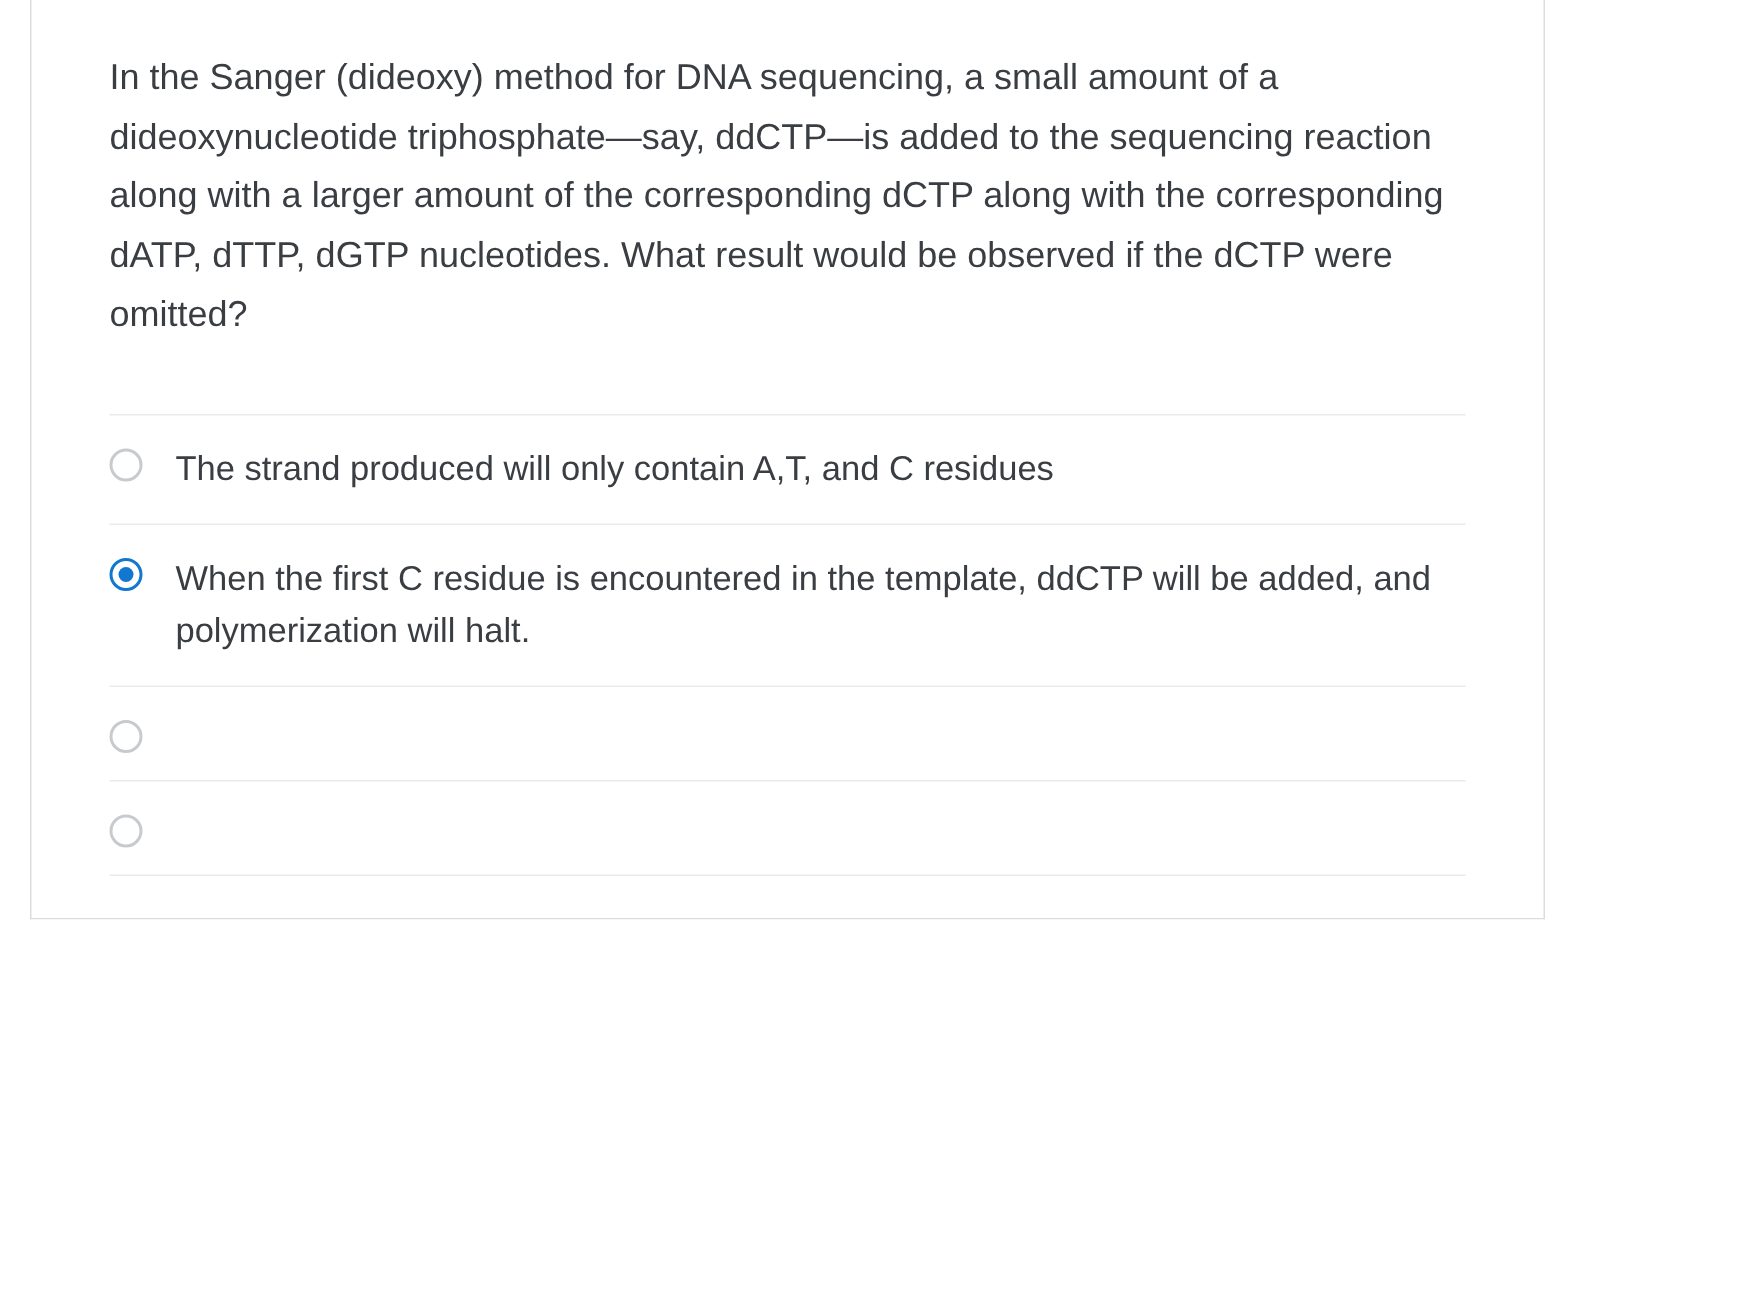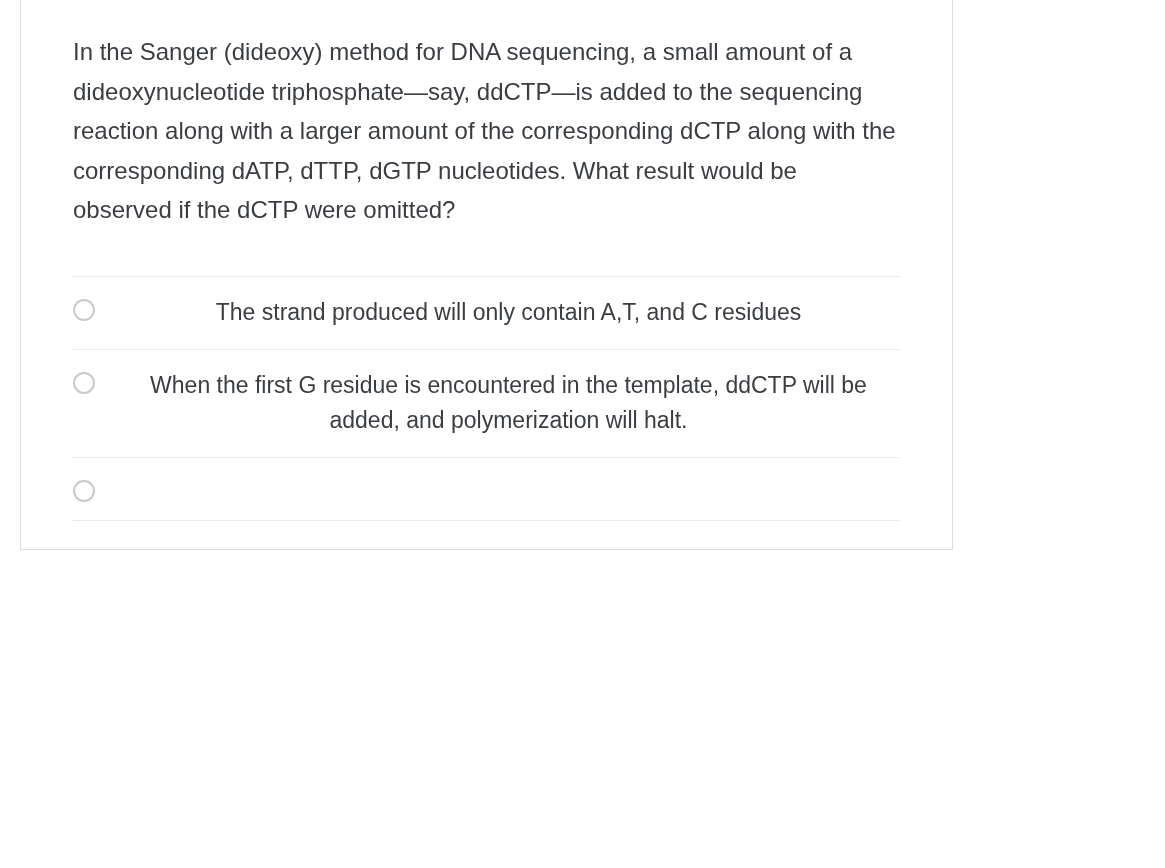--- a/index.html
+++ b/index.html
@@ -11,32 +11,31 @@
       font-family: -apple-system, BlinkMacSystemFont, "Segoe UI", Helvetica, Arial, sans-serif;
       background: #ffffff;
       padding: 0;
     }
     .question-card {
       border: 1px solid #d9dde0;
       border-top: none;
       margin: 0 20px;
       padding: 0;
       background: #fff;
-      width: 933px;
+      width: 1010px;
     }
     .question-text {
       font-size: 24px;
       line-height: 1.65;
       color: #3a3e42;
       padding: 32px 52px 10px 52px;
       font-weight: 400;
     }
     .options-list {
       padding: 36px 52px 28px 52px;
-      text-align: center;
     }
     .option-row {
       display: flex;
       align-items: flex-start;
       padding: 18px 0;
       border-bottom: 1px solid #e8eaec;
       cursor: pointer;
     }
     .option-row:first-child {
       border-top: 1px solid #e8eaec;
@@ -82,26 +81,31 @@
   <div class="question-text">In the Sanger (dideoxy) method for DNA sequencing, a small amount of a dideoxynucleotide triphosphate—say, ddCTP—is added to the sequencing reaction along with a larger amount of the corresponding dCTP along with the corresponding dATP, dTTP, dGTP nucleotides.  What result would be observed if the dCTP were omitted?</div>
   <div class="options-list">
 
     <div class="option-row">
       <div class="radio-outer">
         
       </div>
       <div class="option-text">The strand produced will only contain A,T, and C residues</div>
     </div>
 
+    <div class="option-row">
+      <div class="radio-outer selected">
+        <div class="radio-inner"></div>
+      </div>
+      <div class="option-text">When the first C residue is encountered in the template, ddCTP will be added, and polymerization will halt.</div>
+    </div>
 
     <div class="option-row">
       <div class="radio-outer">
         
       </div>
-      <div class="option-text">When the first G residue is encountered in the template, ddCTP will be added, and polymerization will halt.</div>
     </div>
 
 
     <div class="option-row">
       <div class="radio-outer">
         
       </div>
     </div>
 
   </div>

